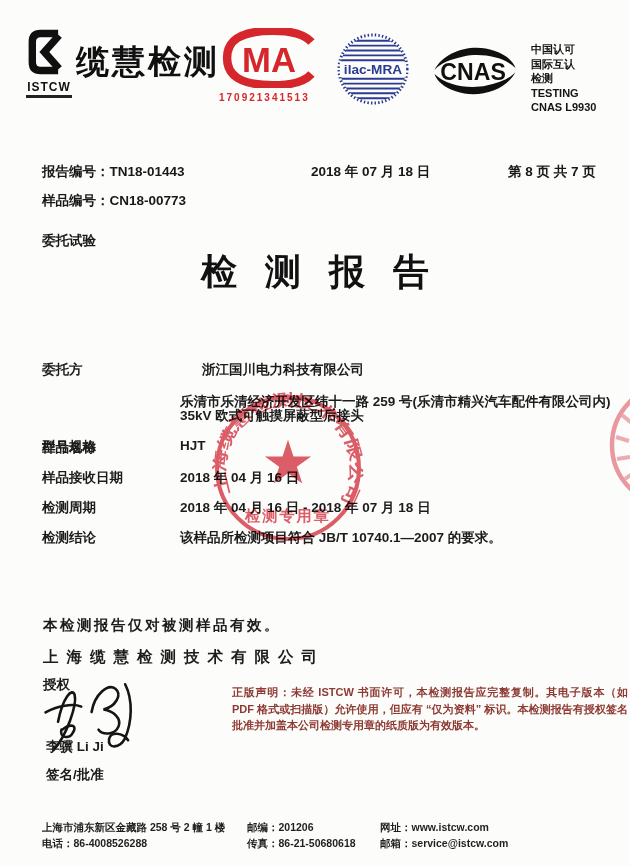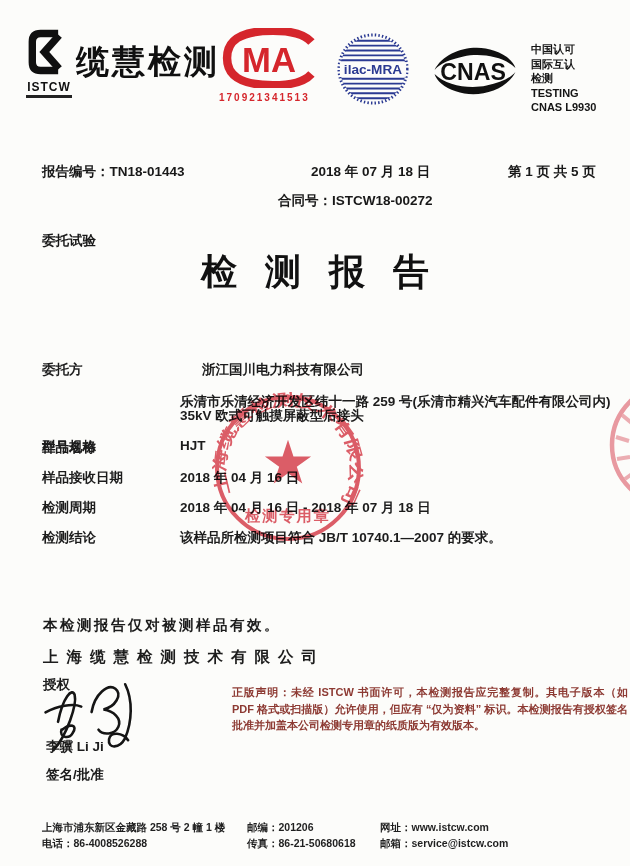--- a/index.html
+++ b/index.html
@@ -100,24 +100,24 @@
     <div>国际互认</div>
     <div>检测</div>
     <div>TESTING</div>
     <div>CNAS L9930</div>
   </div>
 
   <div class="abs meta" style="left:42px; top:131px;">
     <span>报告编号：</span><span>TN18-01443</span>
   </div>
   <div class="abs meta" style="left:311px; top:131px;">2018 年 07 月 18 日</div>
-  <div class="abs meta" style="left:508px; top:131px;">第 1 页 共 5 页</div>
-
-  <div class="abs meta" style="left:278px; top:160px;">
-    <span>合同号：</span><span>ISTCW18-00272</span>
+  <div class="abs meta" style="left:508px; top:131px;">第 8 页 共 7 页</div>
+
+  <div class="abs meta" style="left:42px; top:160px;">
+    <span>样品编号：</span><span>CN18-00773</span>
   </div>
 
   <div class="abs meta" style="left:42px; top:200px;">委托试验</div>
 
   <div class="abs title" style="top:248px; left:0;">检测报告</div>
 
   <div class="abs label" style="left:42px; top:361px;">委托方</div>
   <div class="abs value" style="left:180px; top:361px;margin-left:22px;">浙江国川电力科技有限公司</div>
   <div class="abs value" style="left:180px; top:393px;">乐清市乐清经济开发区纬十一路 259 号(乐清市精兴汽车配件有限公司内)</div>
 

